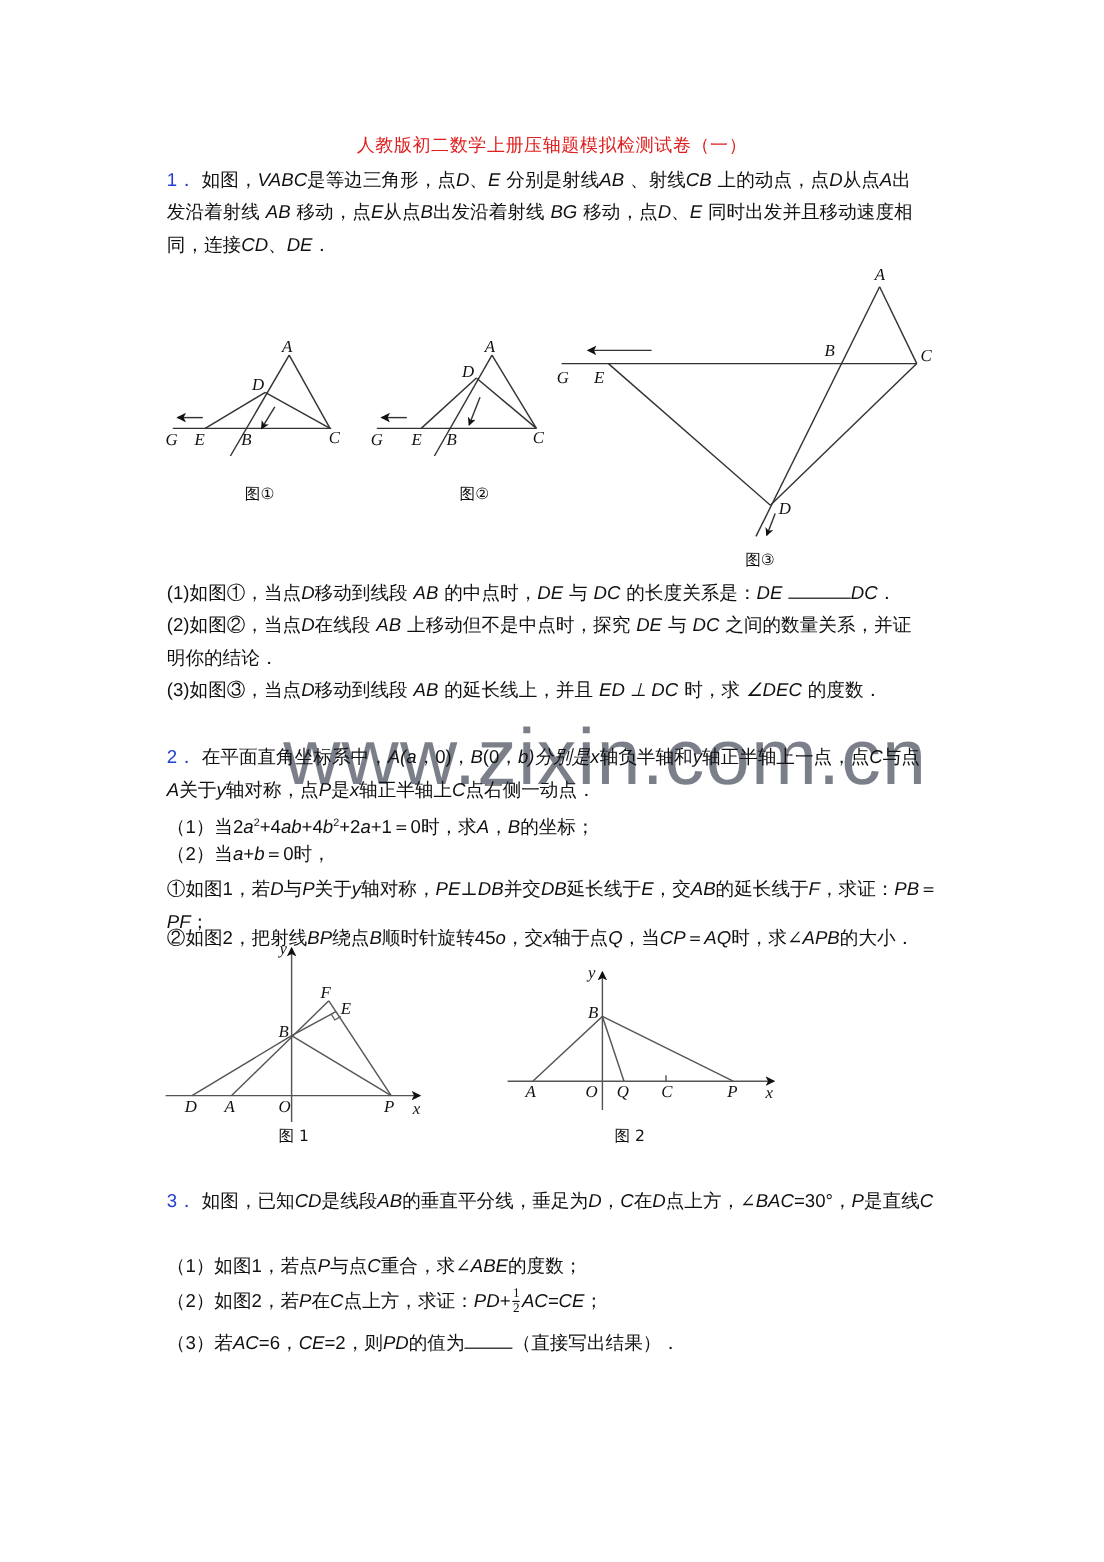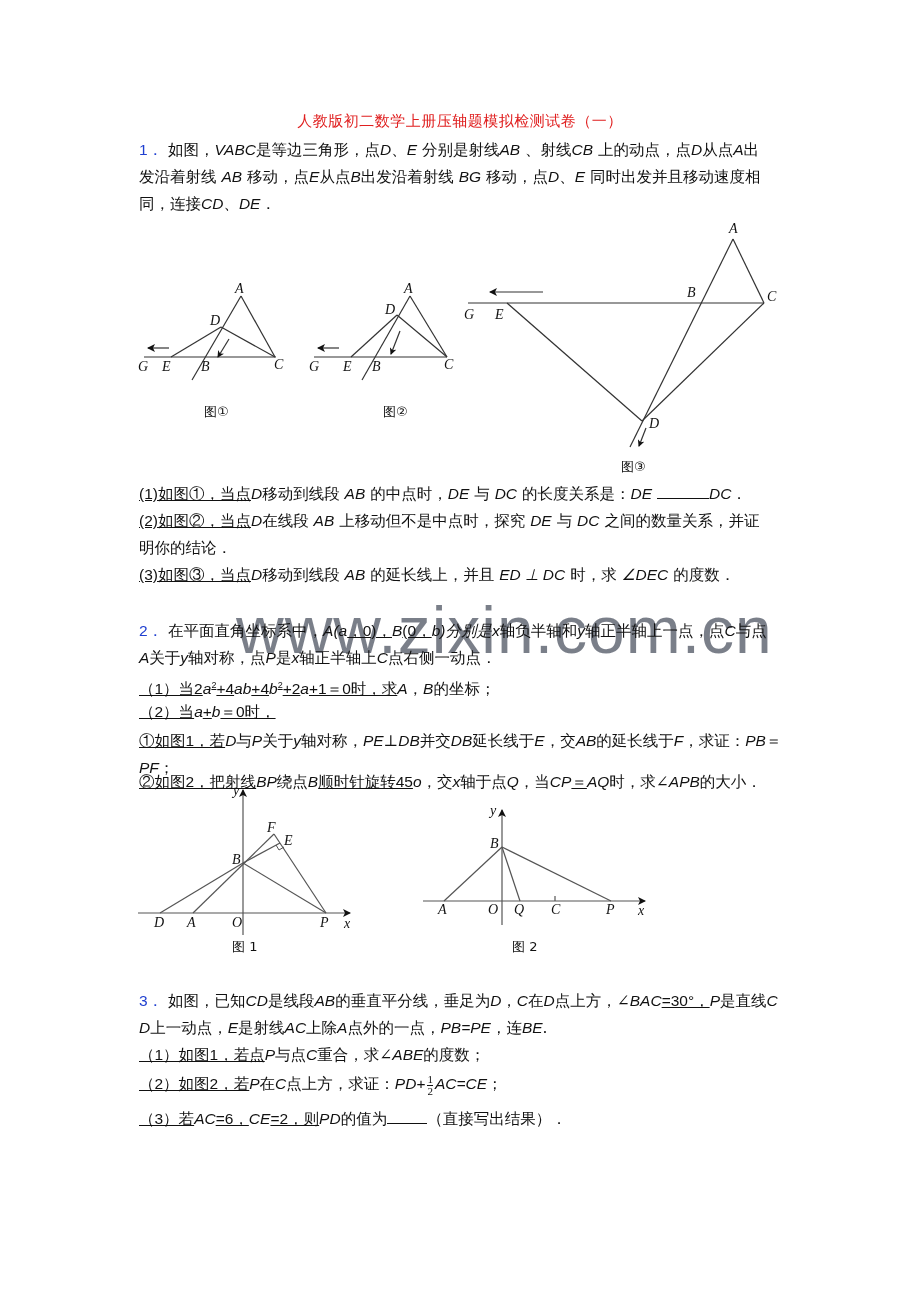--- a/index.html
+++ b/index.html
@@ -5,21 +5,21 @@
   html, body { margin: 0; padding: 0; background: #ffffff; }
   body { width: 920px; height: 1302px; position: relative; overflow: hidden;
          font-family: "DejaVu Serif", "Liberation Serif", serif; color: #111; }
   .page { position: absolute; left: 0; top: 0; width: 920px; height: 1122px; }
   .title { position: absolute; left: 0; width: 920px; top: 112px; text-align: center;
            color: #e02020; font-size: 15px; letter-spacing: 0.5px; }
   .line { position: absolute; left: 139px; font-size: 15.5px; line-height: 22px; white-space: nowrap; }
   .num { color: #1f3fd0; font-family: "Liberation Sans", sans-serif; }
   .m { font-family: Liberation Sans, sans-serif; font-style: italic; }
   .s { font-family: "Liberation Sans", sans-serif; font-style: italic; }
-  .sn { font-family: "Liberation Sans", sans-serif; text-decoration: underline; }
+  .sn { font-family: "Liberation Sans", sans-serif; }
   .blank { display: inline-block; border-bottom: 1px solid #111; height: 14px; vertical-align: baseline; }
   .frac { display: inline-block; vertical-align: middle; text-align: center; font-size: 11px; line-height: 11px; margin: 0 2px; font-family: "Liberation Serif", serif; }
   .frac span { display: block; }
   .frac .bar { border-top: 1px solid #111; }
   .fig { position: absolute; left: 0; top: 0; }
   .fig text { font-family: "Liberation Serif", serif; font-style: italic; font-size: 14px; fill: #111; }
   .fig text.cap { font-style: normal; font-family: "DejaVu Sans", sans-serif; font-size: 13px; }
   .watermark { position: absolute; left: 236px; top: 592px; font-family: "Liberation Sans", sans-serif;
                font-size: 66px; color: #0f172a; opacity: 0.55; letter-spacing: 1px; pointer-events: none; }
 </style>
@@ -189,23 +189,20 @@
 
   <div class="line" style="top:758px; top:758px;"></div>
   <div class="line" style="top:758px; margin-top:13px">
     <span class="sn">②如图2，把射线</span><span class="s">BP</span><span>绕点</span><span class="s">B</span><span class="sn">顺时针旋转45</span><span class="s">o</span><span>，交</span><span class="s">x</span><span>轴于点</span><span class="s">Q</span><span>，当</span><span class="s">CP</span><span class="sn">＝</span><span class="s">AQ</span><span>时，求∠</span><span class="s">APB</span><span>的大小．</span>
   </div>
 
   <div class="line" style="top:990px">
     <span class="num">3．</span>
     <span>如图，已知</span><span class="s">CD</span><span>是线段</span><span class="s">AB</span><span>的垂直平分线，垂足为</span><span class="s">D</span><span>，</span><span class="s">C</span><span>在</span><span class="s">D</span><span>点上方，∠</span><span class="s">BAC</span><span class="sn">=30°，</span><span class="s">P</span><span>是直线</span><span class="s">C</span>
   </div>
-  <div class="line" style="top:1017px">
-    <span class="s">D</span><span>上一动点，</span><span class="s">E</span><span>是射线</span><span class="s">AC</span><span>上除</span><span class="s">A</span><span>点外的一点，</span><span class="s">PB</span><span class="s">=</span><span class="s">PE</span><span>，连</span><span class="s">BE</span><span>.</span>
-  </div>
   <div class="line" style="top:1044px">
     <span class="sn">（1）如图1，若点</span><span class="s">P</span><span>与点</span><span class="s">C</span><span>重合，求∠</span><span class="s">ABE</span><span>的度数；</span>
   </div>
   <div class="line" style="top:1073px">
     <span class="sn">（2）如图2，若</span><span class="s">P</span><span>在</span><span class="s">C</span><span>点上方，求证：</span><span class="s">PD</span><span class="s">+</span><span class="frac"><span>1</span><span class="bar">2</span></span><span class="s">AC</span><span class="s">=</span><span class="s">CE</span><span>；</span>
   </div>
   <div class="line" style="top:1108px">
     <span class="sn">（3）若</span><span class="s">AC</span><span class="sn">=6，</span><span class="s">CE</span><span class="sn">=2，则</span><span class="s">PD</span><span>的值为</span><span class="blank" style="width:40px"></span><span>（直接写出结果）．</span>
   </div>
 

